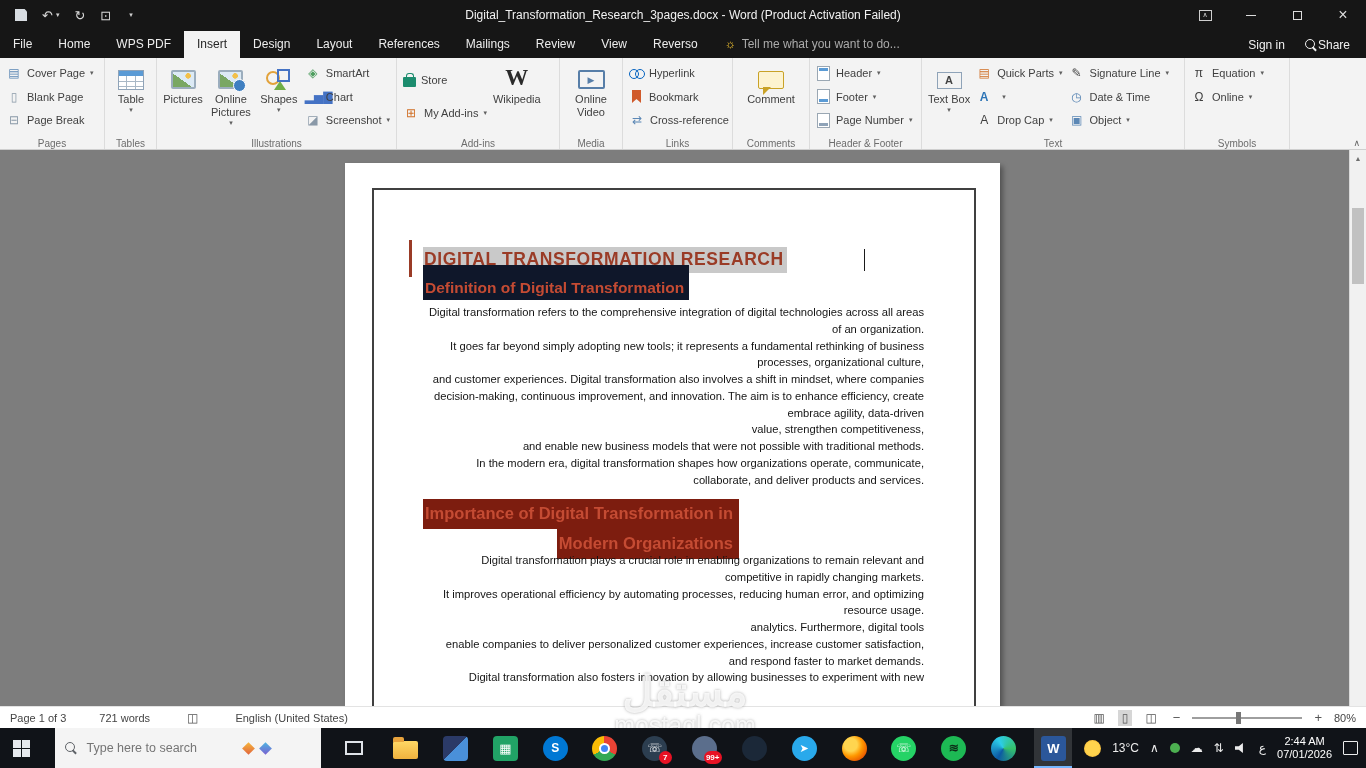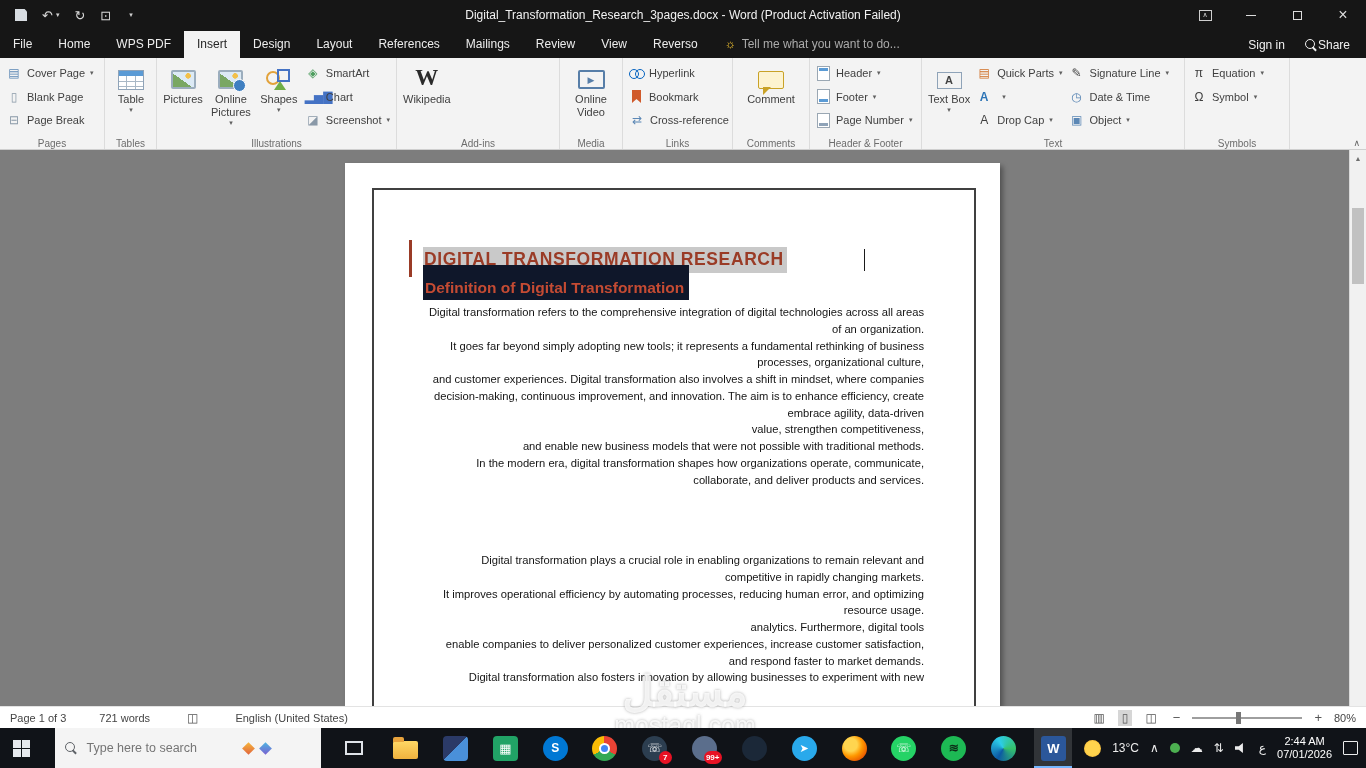--- a/index.html
+++ b/index.html
@@ -305,20 +305,31 @@
             <span>Screenshot</span>
             <span class="caret">▾</span>
           </div>
         </div>
       </div>
       <div class="glabel">Illustrations</div>
     </div>
 
     <div class="rgroup" style="width:163px">
       <div class="row">
+        <div class="smalls" style="justify-content:space-around">
+          <div class="small">
+            <span class="ic-bag"></span>
+            <span>Store</span>
+          </div>
+          <div class="small">
+            <span class="si c-orange">⊞</span>
+            <span>My Add-ins</span>
+            <span class="caret">▾</span>
+          </div>
+        </div>
         <div class="big">
           <span class="bi ic-wiki">W</span>
           <span class="bl">Wikipedia</span>
         </div>
       </div>
       <div class="glabel">Add-ins</div>
     </div>
 
     <div class="rgroup" style="width:63px">
       <div class="big">
@@ -433,21 +444,21 @@
 
     <div class="rgroup" style="width:105px">
       <div class="smalls" style="justify-content:flex-start;gap:4px">
         <div class="small">
           <span class="si">π</span>
           <span>Equation</span>
           <span class="caret">▾</span>
         </div>
         <div class="small">
           <span class="si">Ω</span>
-          <span>Symbol</span>
+          <span>Online</span>
           <span class="caret">▾</span>
         </div>
       </div>
       <div class="glabel">Symbols</div>
     </div>
 
     <div style="flex:1"></div>
     <div class="rib-collapse">∧</div>
   </div>
 
@@ -464,20 +475,24 @@
           <div class="bl">It goes far beyond simply adopting new tools; it represents a fundamental rethinking of business</div>
           <div class="bl">processes, organizational culture,</div>
           <div class="bl">and customer experiences. Digital transformation also involves a shift in mindset, where companies</div>
           <div class="bl">decision-making, continuous improvement, and innovation. The aim is to enhance efficiency, create</div>
           <div class="bl">embrace agility, data-driven</div>
           <div class="bl">value, strengthen competitiveness,</div>
           <div class="bl">and enable new business models that were not possible with traditional methods.</div>
           <div class="bl">In the modern era, digital transformation shapes how organizations operate, communicate,</div>
           <div class="bl">collaborate, and deliver products and services.</div>
         </div>
+      <div class="doc-h2">
+        <span class="h2line">Importance of Digital Transformation in</span><br>
+        <span class="h2line">Modern Organizations</span>
+      </div>
       <div class="doc-body b2">
           <div class="bl">Digital transformation plays a crucial role in enabling organizations to remain relevant and</div>
           <div class="bl">competitive in rapidly changing markets.</div>
           <div class="bl">It improves operational efficiency by automating processes, reducing human error, and optimizing</div>
           <div class="bl">resource usage.</div>
           <div class="bl">analytics. Furthermore, digital tools</div>
           <div class="bl">enable companies to deliver personalized customer experiences, increase customer satisfaction,</div>
           <div class="bl">and respond faster to market demands.</div>
           <div class="bl">Digital transformation also fosters innovation by allowing businesses to experiment with new</div>
         </div>

